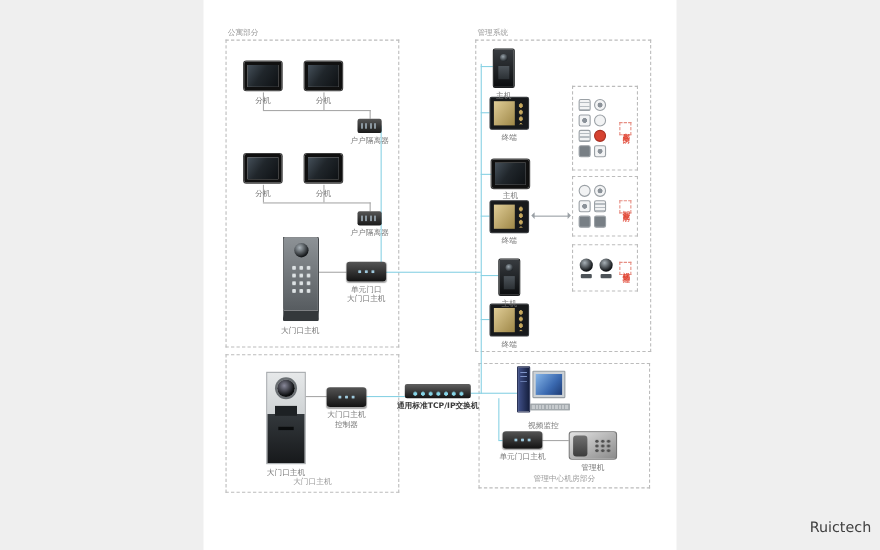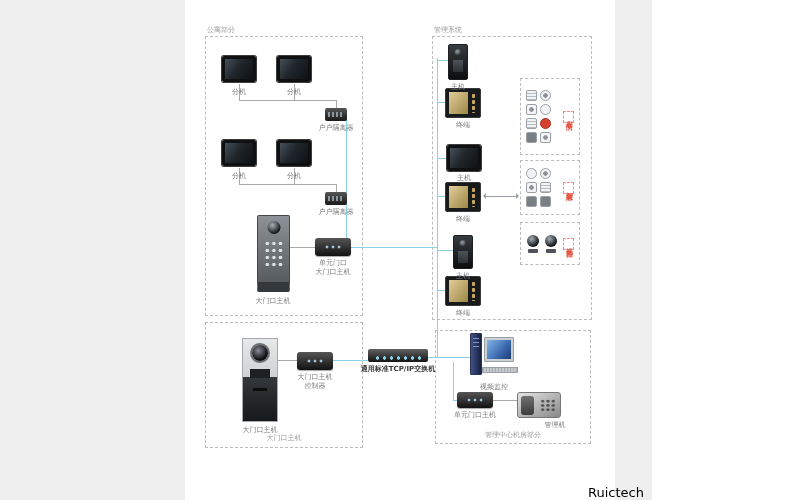--- a/index.html
+++ b/index.html
@@ -1,17 +1,17 @@
 <!DOCTYPE html>
 <html><head>
 <meta charset="utf-8">
 <style>
   *{box-sizing:border-box;margin:0;padding:0}
   body{margin:0}
-  .canvas{position:relative;width:652px;height:500px;background:#efefef;overflow:hidden;
+  .canvas{position:relative;width:800px;height:500px;background:#efefef;overflow:hidden;
           font-family:"DejaVu Sans","Liberation Sans",sans-serif}
   .page{position:absolute;left:185px;top:0;width:430px;height:500px;background:#ffffff}
   .sect{position:absolute;border:1px dashed #bcbcbc}
   .sect-label{position:absolute;font-size:7px;color:#9a9a9a;line-height:1;white-space:nowrap}
   .dev-label{position:absolute;font-size:7px;color:#7a7a7a;line-height:1.25;text-align:center;white-space:nowrap}
   .switch-label{position:absolute;font-size:7px;font-weight:bold;color:#3a3a3a;text-align:center;white-space:nowrap}
   .hline{position:absolute;height:1px;background:#89d2e4}
   .vline{position:absolute;width:1px;background:#89d2e4}
   .hline.gray,.vline.gray{background:#a9a9a9}
 
@@ -72,21 +72,21 @@
   .fi.dark{background:#787f85}
   .fi.red{background:#d64230;border-color:#a82f22}
   .fi.lines{background-image:repeating-linear-gradient(0deg,#b6bcc1 0 1px,transparent 1px 3px)}
   .fi.dot{background-image:radial-gradient(circle,#8b9299 0 2px,transparent 2.5px)}
   .vlabel{writing-mode:vertical-rl;text-orientation:upright;font-size:7px;line-height:1;color:#e04432;
            border:1px dashed #e78f84;padding:3px 1px;letter-spacing:1px;white-space:nowrap}
   .arrow{position:absolute;height:1px;background:#9aa0a5}
   .arrow::before,.arrow::after{content:"";position:absolute;top:-3px;width:0;height:0;border:3px solid transparent}
   .arrow::before{left:-5px;border-right-color:#9aa0a5}
   .arrow::after{right:-5px;border-left-color:#9aa0a5}
-  .watermark{position:absolute;right:8px;bottom:0;font-size:13px;color:#000000}
+  .watermark{position:absolute;right:8px;bottom:12px;font-size:13px;color:#404040}
 </style>
 </head>
 <body>
 
 <div class="canvas">
   <div class="page">
 
     <div class="sect" style="left:20px;top:36px;width:158px;height:280px"></div>
     <div class="sect" style="left:247px;top:36px;width:160px;height:284px"></div>
     <div class="sect" style="left:20px;top:322px;width:158px;height:126px"></div>
@@ -202,18 +202,18 @@
     </div>
     <div class="switch-label" style="left:148px;top:364px;width:130px">通用标准TCP/IP交换机</div>
     <div class="dev-label" style="left:255px;top:83px;width:36px">主机</div>
     <div class="dev-label" style="left:258px;top:121px;width:40px">终端</div>
     <div class="dev-label" style="left:257px;top:174px;width:44px">主机</div>
     <div class="dev-label" style="left:258px;top:215px;width:40px">终端</div>
     <div class="dev-label" style="left:260px;top:272px;width:36px">主机</div>
     <div class="dev-label" style="left:258px;top:309px;width:40px">终端</div>
     <div class="dev-label" style="left:283px;top:383px;width:52px">视频监控</div>
     <div class="dev-label" style="left:262px;top:411px;width:56px">单元门口主机</div>
-    <div class="dev-label" style="left:356px;top:421px;width:28px">管理机</div>
+    <div class="dev-label" style="left:340px;top:421px;width:28px">管理机</div>
 
   </div>
 
   <div class="watermark">Ruictech</div>
 </div>
 
 </body></html>

